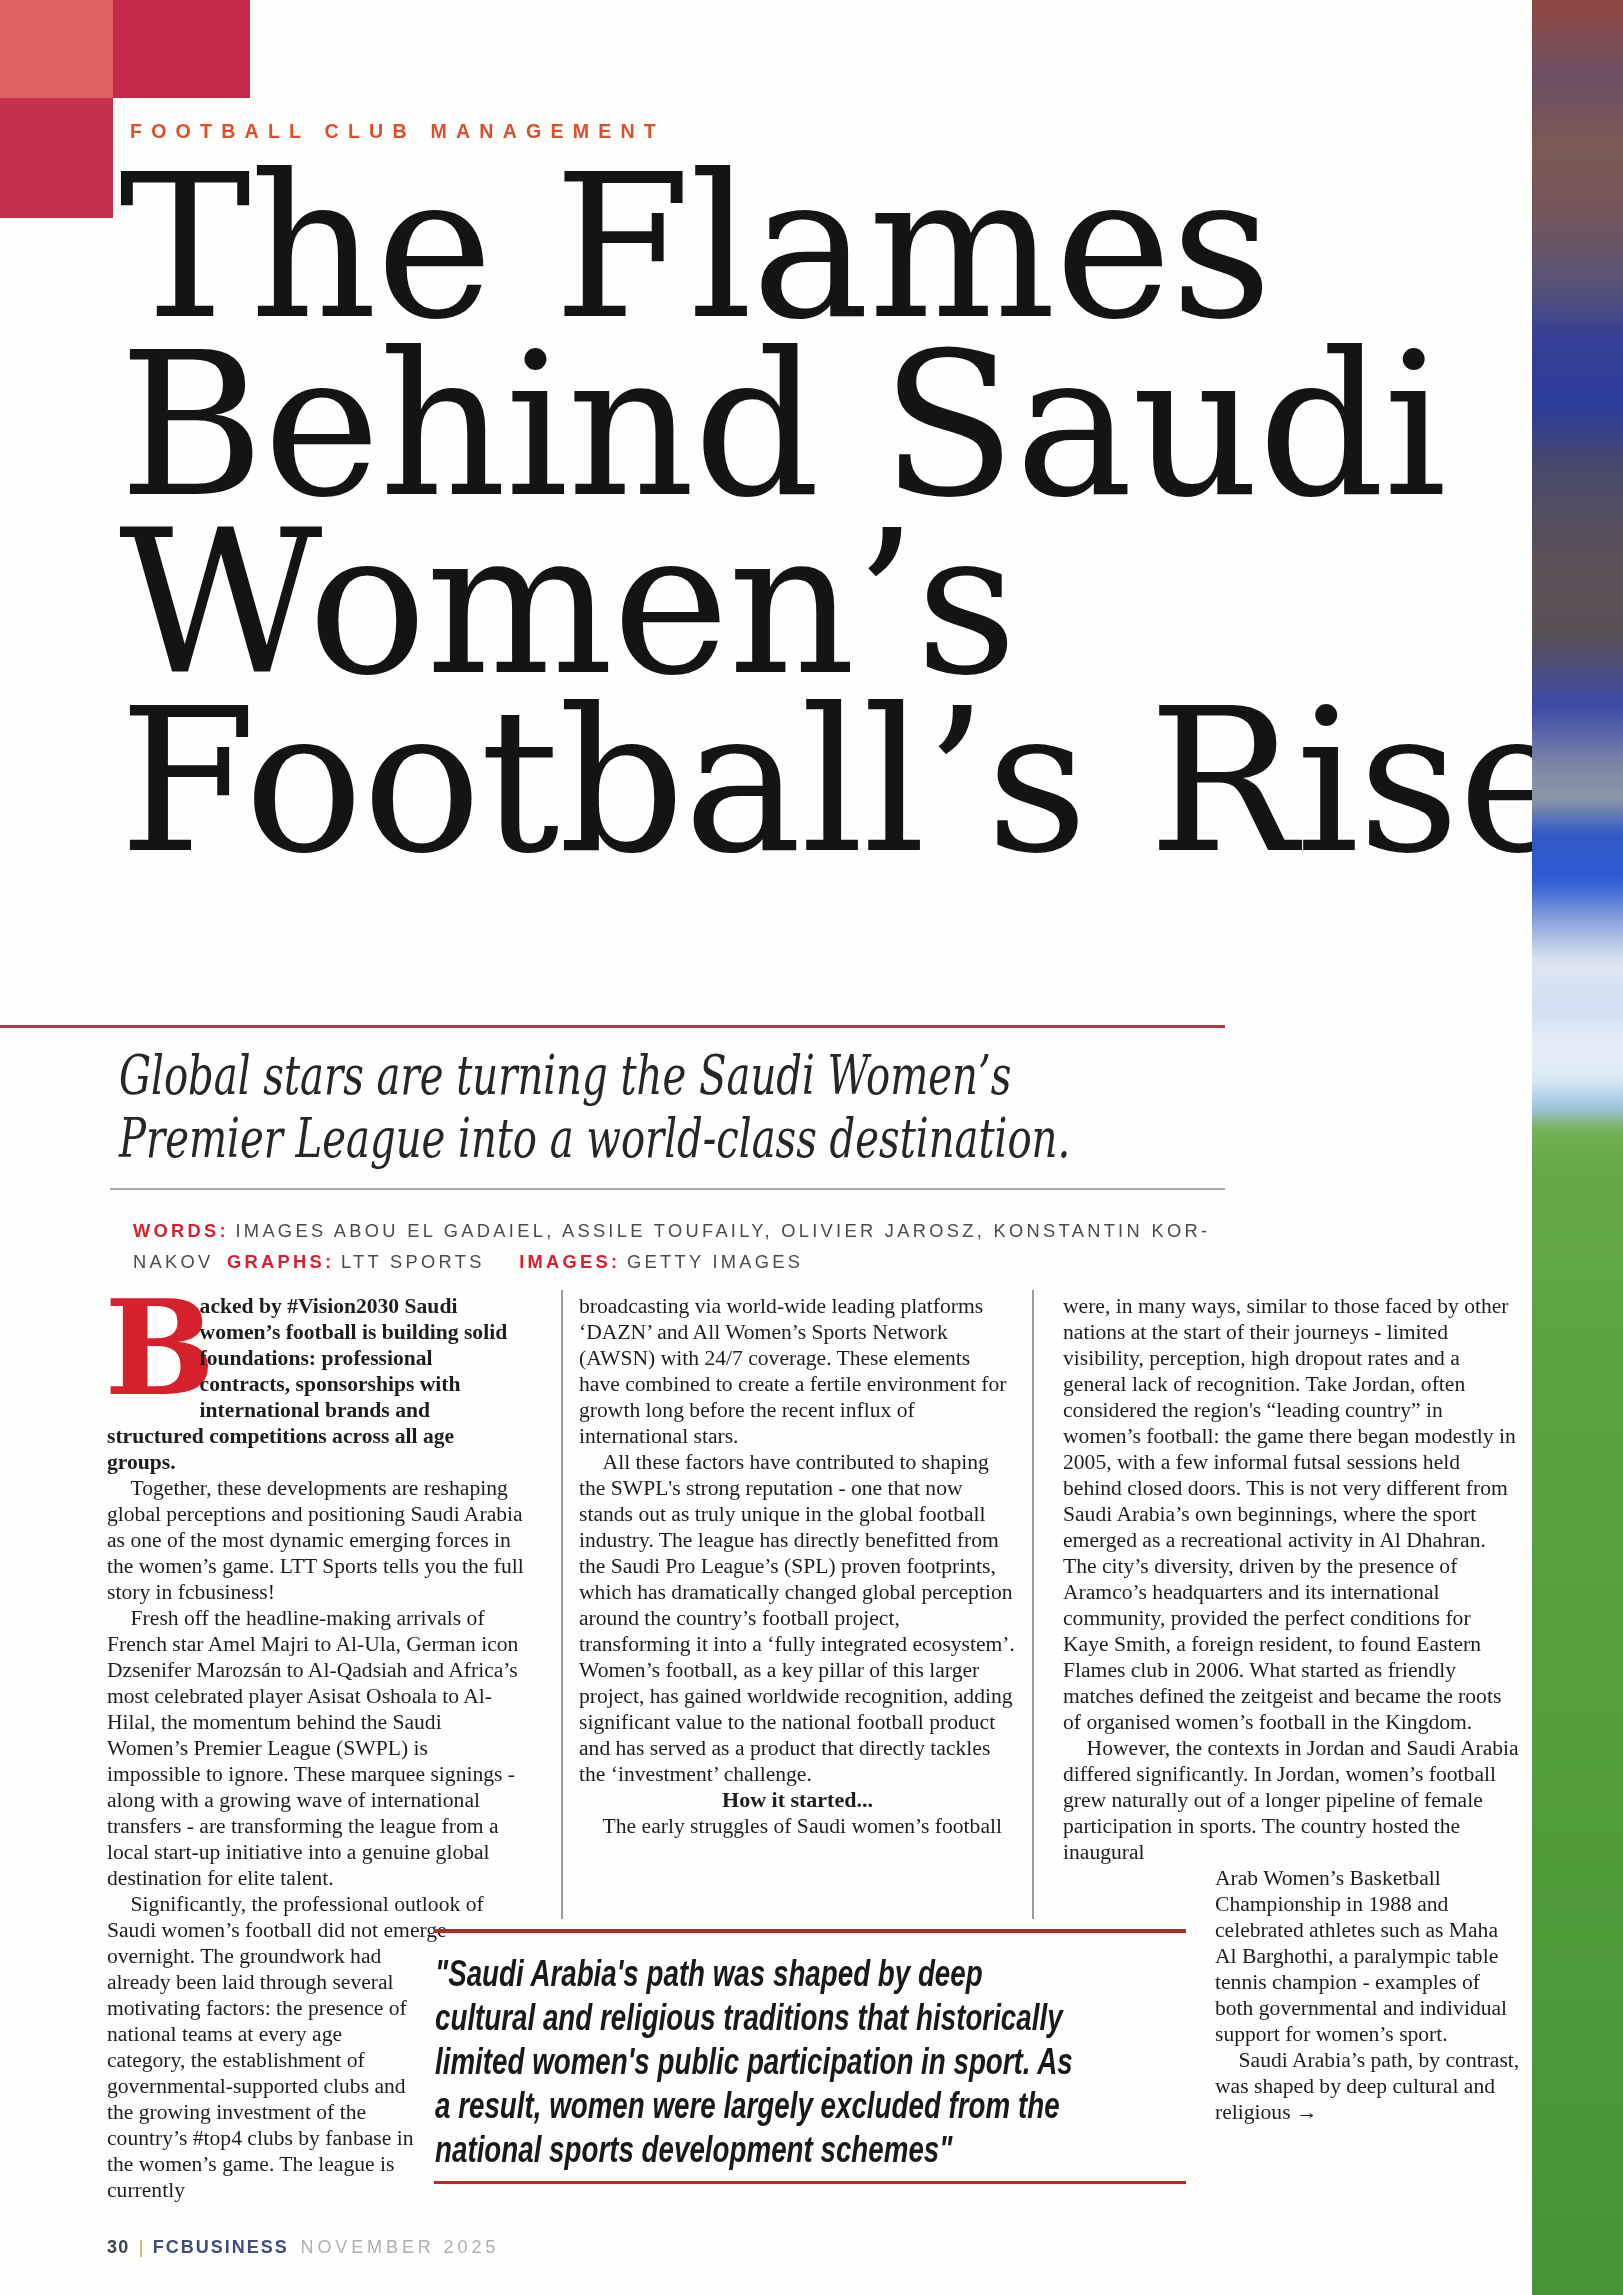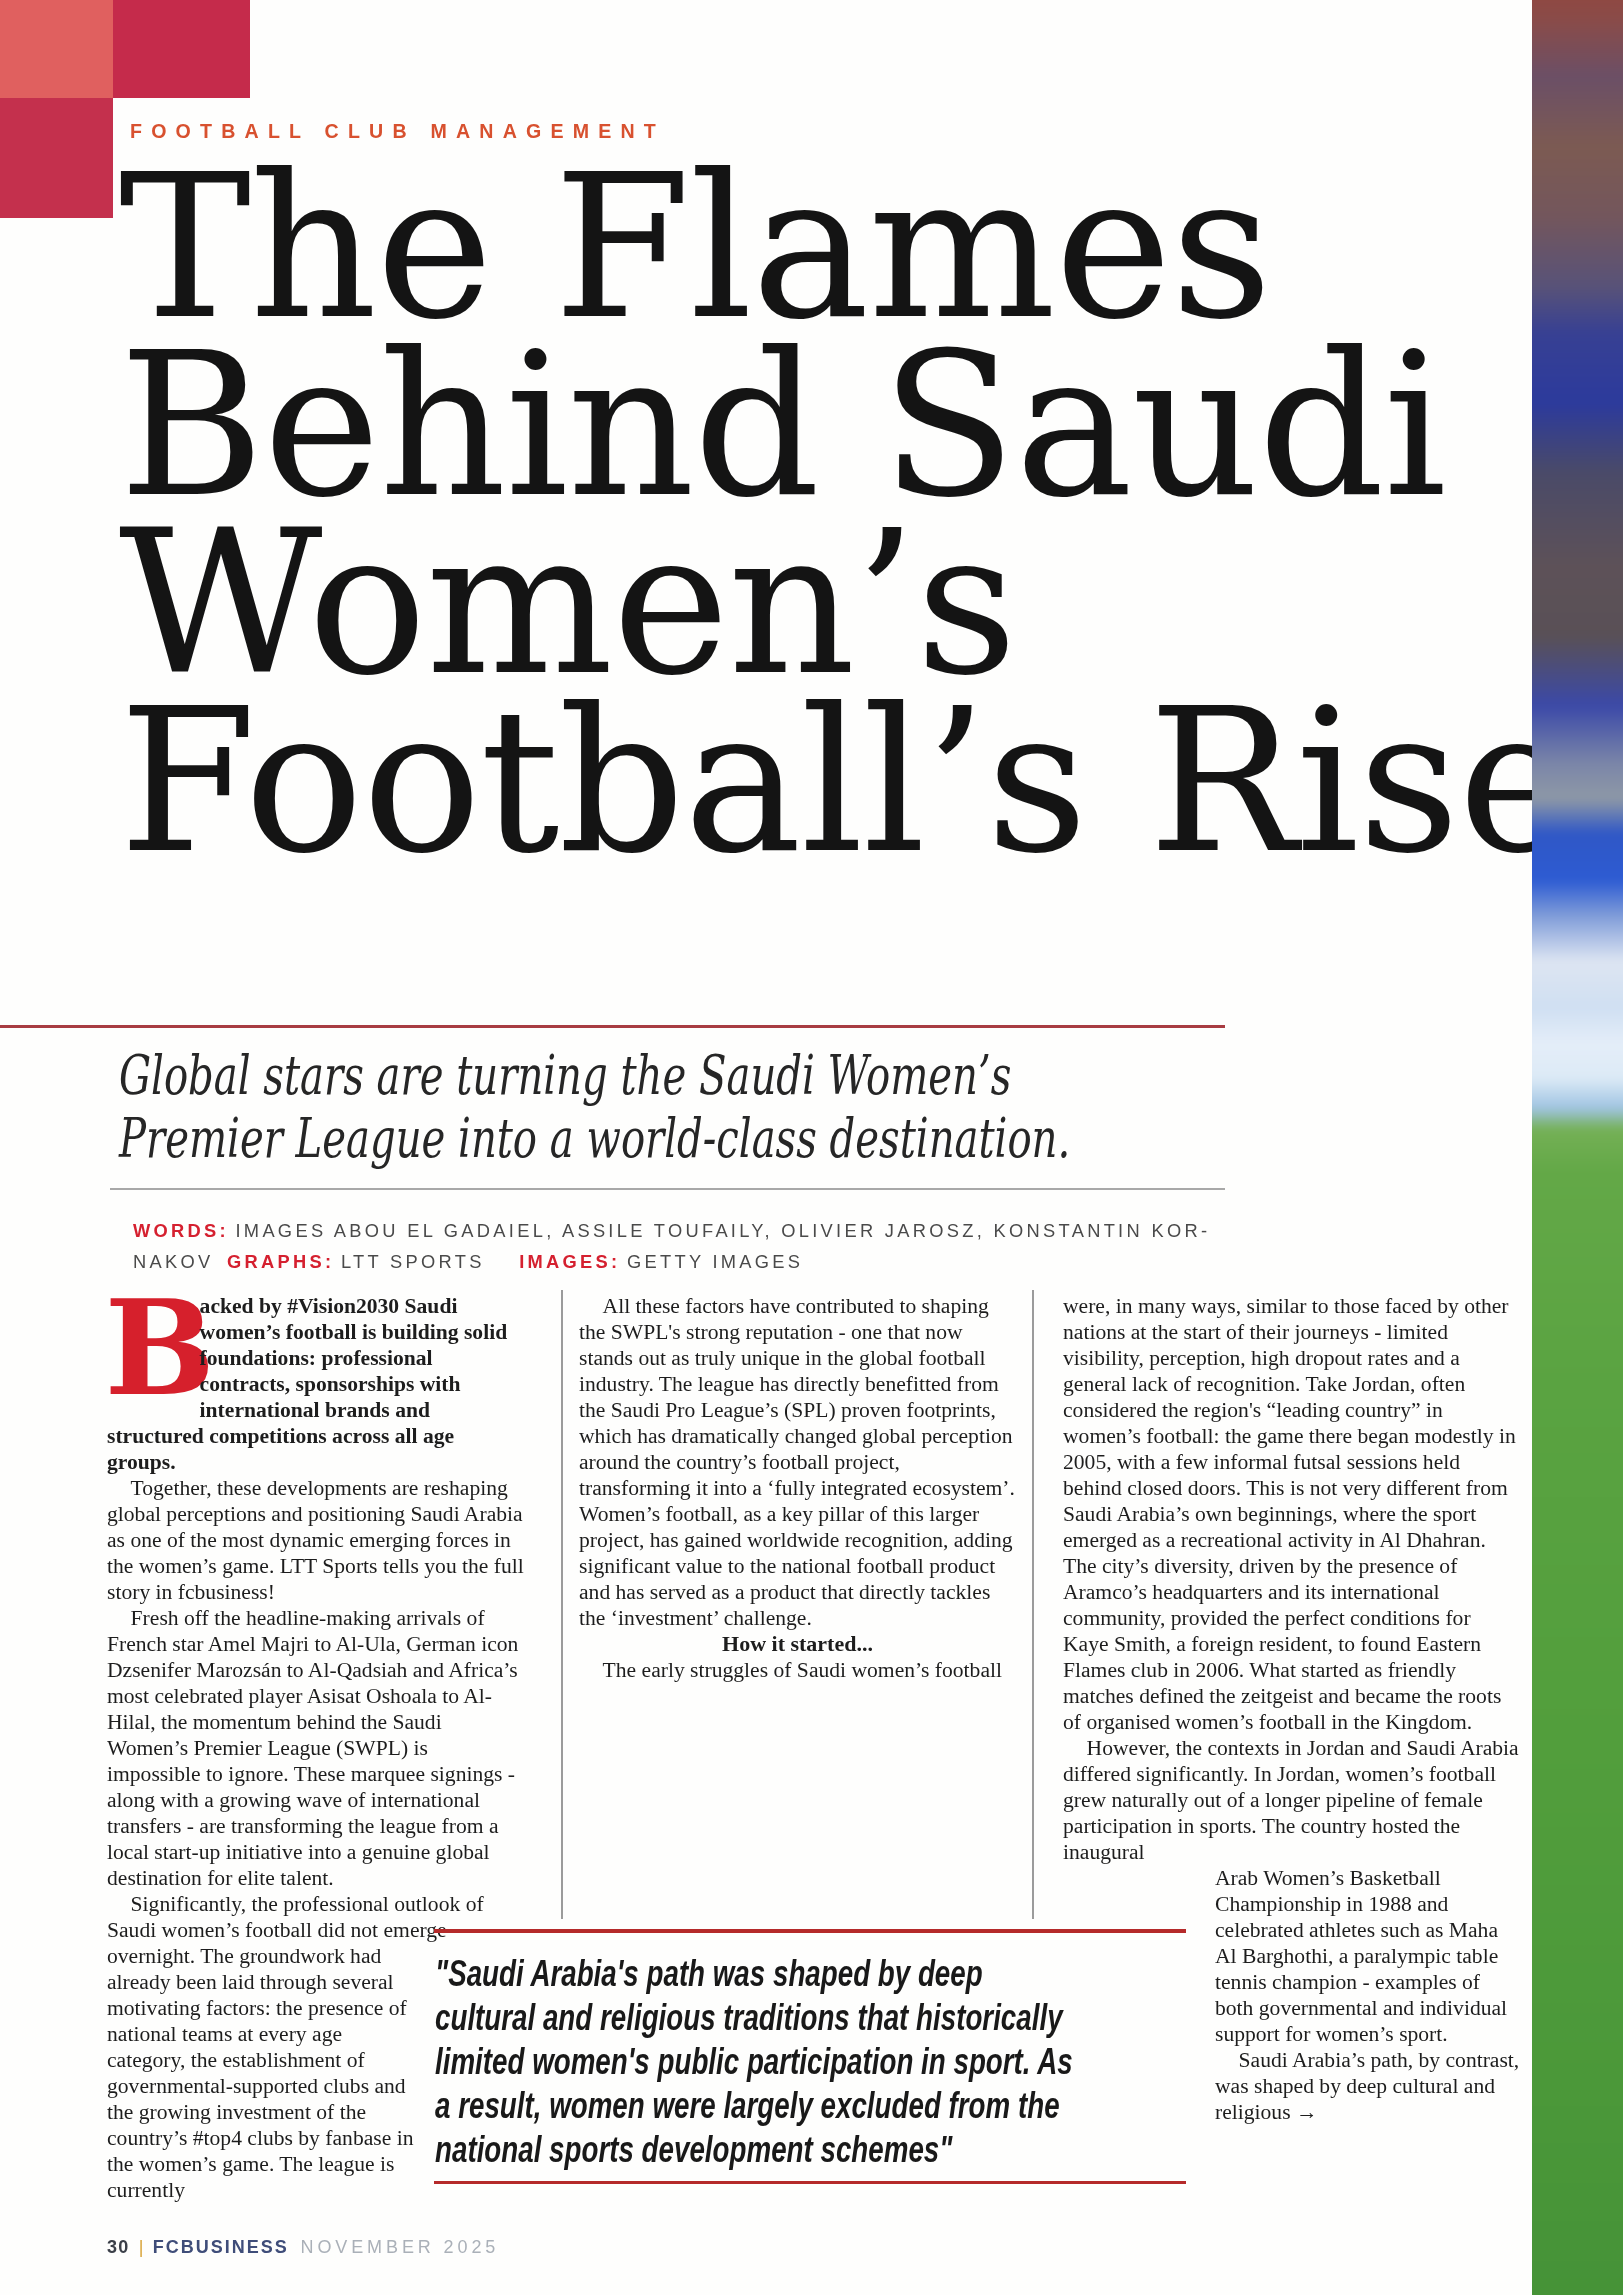--- a/index.html
+++ b/index.html
@@ -109,20 +109,21 @@
     <p class="lead">
       <span class="dropcap">B</span><span>acked by #Vision2030 Saudi women’s football is building solid foundations: professional contracts, sponsorships with international brands and structured competitions across all age groups.</span>
     </p>
     <p class="indent">Together, these developments are reshaping global perceptions and positioning Saudi Arabia as one of the most dynamic emerging forces in the women’s game. LTT Sports tells you the full story in fcbusiness!</p>
     <p class="indent">Fresh off the headline-making arrivals of French star Amel Majri to Al-Ula, German icon Dzsenifer Marozsán to Al-Qadsiah and Africa’s most celebrated player Asisat Oshoala to Al-Hilal, the momentum behind the Saudi Women’s Premier League (SWPL) is impossible to ignore. These marquee signings - along with a growing wave of international transfers - are transforming the league from a local start-up initiative into a genuine global destination for elite talent.</p>
     <p class="indent">Significantly, the professional outlook of Saudi women’s football did not emerge</p>
     <p class="narrow">overnight. The groundwork had already been laid through several motivating factors: the presence of national teams at every age category, the establishment of governmental-supported clubs and the growing investment of the country’s #top4 clubs by fanbase in the women’s game. The league is currently</p>
   </div>
 
   <div class="col col2">
+    <p>broadcasting via world-wide leading platforms ‘DAZN’ and All Women’s Sports Network (AWSN) with 24/7 coverage. These elements have combined to create a fertile environment for growth long before the recent influx of international stars.</p>
     <p class="indent">All these factors have contributed to shaping the SWPL's strong reputation - one that now stands out as truly unique in the global football industry. The league has directly benefitted from the Saudi Pro League’s (SPL) proven footprints, which has dramatically changed global perception around the country’s football project, transforming it into a ‘fully integrated ecosystem’. Women’s football, as a key pillar of this larger project, has gained worldwide recognition, adding significant value to the national football product and has served as a product that directly tackles the ‘investment’ challenge.</p>
     <p class="howit">How it started...</p>
     <p class="indent">The early struggles of Saudi women’s football</p>
   </div>
 
   <div class="col col3">
     <p>were, in many ways, similar to those faced by other nations at the start of their journeys - limited visibility, perception, high dropout rates and a general lack of recognition. Take Jordan, often considered the region's “leading country” in women’s football: the game there began modestly in 2005, with a few informal futsal sessions held behind closed doors. This is not very different from Saudi Arabia’s own beginnings, where the sport emerged as a recreational activity in Al Dhahran. The city’s diversity, driven by the presence of Aramco’s headquarters and its international community, provided the perfect conditions for Kaye Smith, a foreign resident, to found Eastern Flames club in 2006. What started as friendly matches defined the zeitgeist and became the roots of organised women’s football in the Kingdom.</p>
     <p class="indent">However, the contexts in Jordan and Saudi Arabia differed significantly. In Jordan, women’s football grew naturally out of a longer pipeline of female participation in sports. The country hosted the inaugural</p>
     <div class="col3-wrap">
       <p>Arab Women’s Basketball Championship in 1988 and celebrated athletes such as Maha Al Barghothi, a paralympic table tennis champion - examples of both governmental and individual support for women’s sport.</p>

